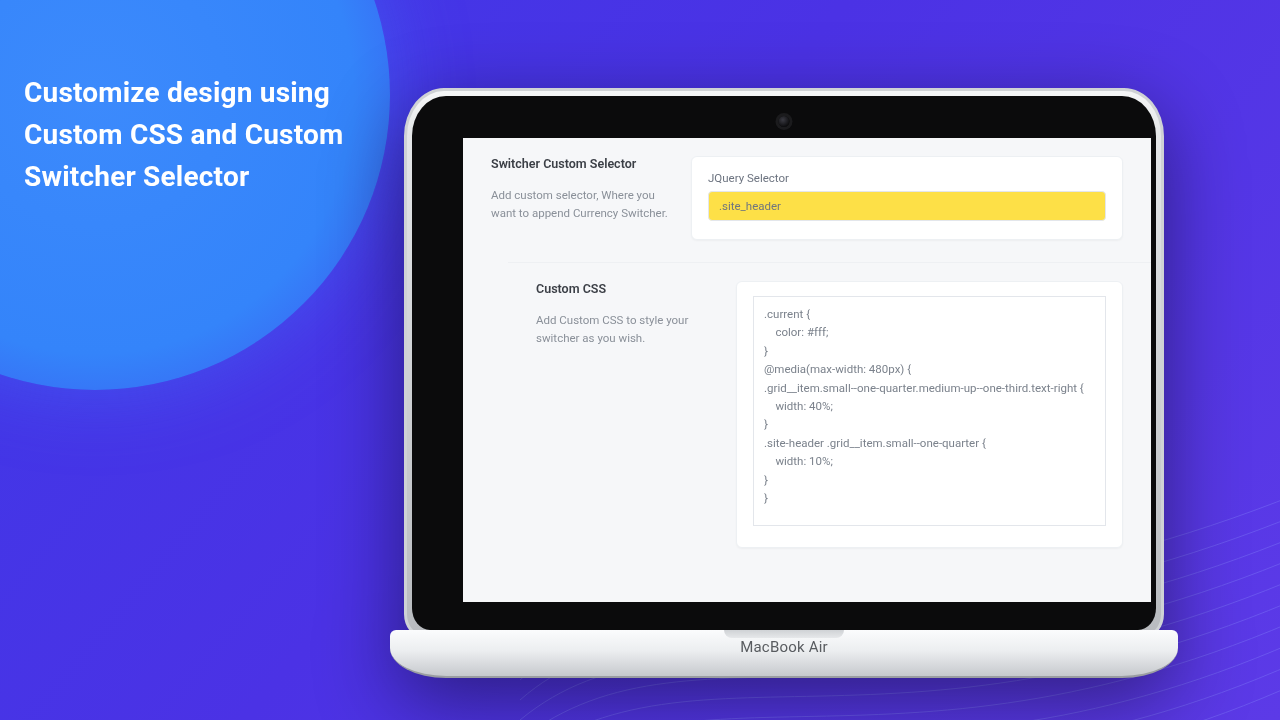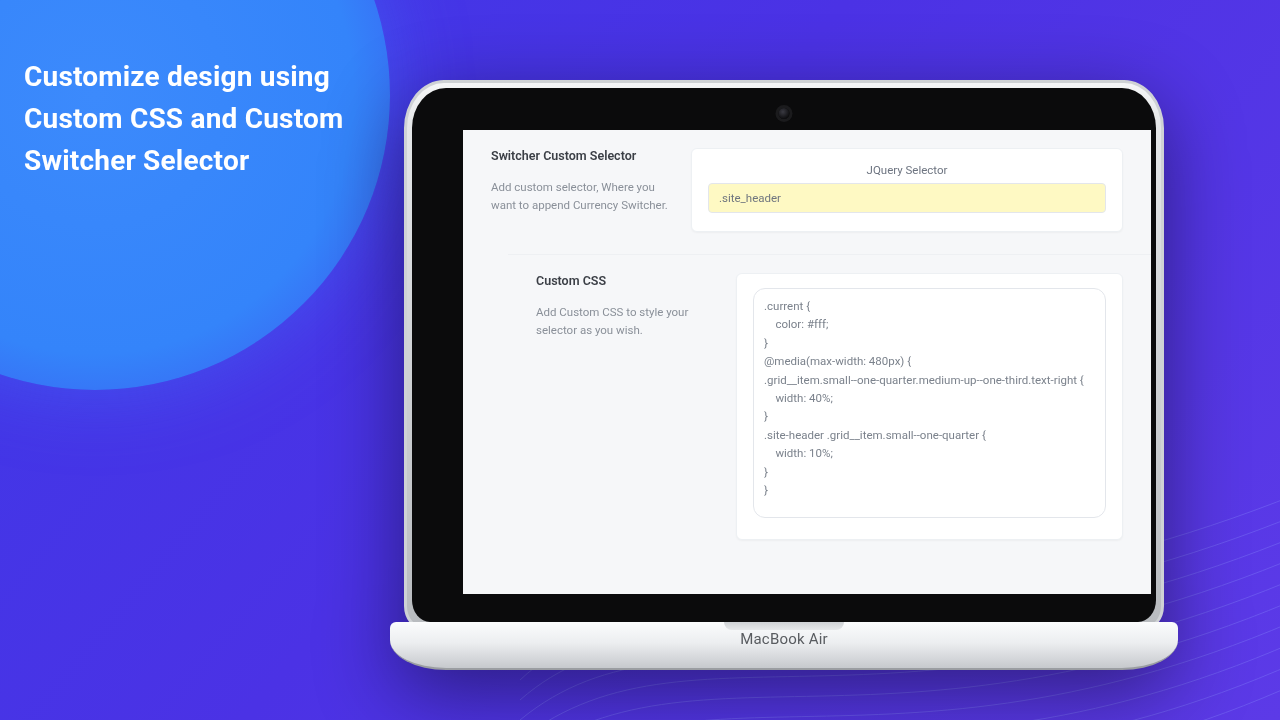--- a/index.html
+++ b/index.html
@@ -20,32 +20,32 @@
   .blob {
     position: absolute;
     top: -200px; left: -200px;
     width: 590px; height: 590px;
     background: radial-gradient(circle at 50% 50%, #3c8afc 0%, #3484fa 62%, #3b5bf0 90%);
     border-radius: 50%;
     box-shadow: 0 0 80px rgba(64,130,252,0.4);
   }
   .marketing-text {
     position: absolute;
-    top: 56px; left: 24px;
+    top: 72px; left: 24px;
     width: 320px;
     color: #fff;
     font-weight: 700;
     font-size: 28px;
     line-height: 1.5;
     letter-spacing: 0.2px;
   }
   
   .laptop {
     position: absolute;
-    left: 390px; top: 80px;
+    left: 390px; top: 88px;
     width: 788px; height: 608px;
     filter: drop-shadow(0 22px 40px rgba(0,0,0,0.45));
   }
   .lid {
     position: absolute;
     left: 14px; top: 0;
     width: 760px; height: 550px;
     background: linear-gradient(180deg,#f5f6f7 0%,#e4e6e8 8%,#b8bbbf 100%);
     border: 3px solid #cfd2d5;
     border-radius: 40px 40px 20px 20px / 48px 48px 24px 24px;
@@ -100,35 +100,35 @@
   .left-col .title { font-weight: 600; color: #3b3f46; font-size: 12.5px; margin-bottom: 16px; }
   .left-col .desc  { color: #8a9099; line-height: 1.55; }
   .card {
     flex: 1;
     background: #ffffff;
     border: 1px solid #edf0f3;
     border-radius: 6px;
     padding: 14px 16px 18px;
     box-shadow: 0 1px 2px rgba(20,20,30,0.04);
   }
-  .field-label { color: #6d7480; font-size: 11.5px; margin-bottom: 6px; text-align: center; }
+  .field-label { color: #6d7480; font-size: 11.5px; margin-bottom: 6px; }
   .text-input {
     width: 100%;
     border: 1px solid #e3e6eb;
     border-radius: 4px;
     padding: 7px 10px;
     font: inherit;
     color: #70767f;
-    background: #fef9c3;
+    background: #fde047;
   }
   .css-area {
     width: 100%;
     min-height: 230px;
     border: 1px solid #e3e6eb;
-    border-radius: 12px;
+    border-radius: 0;
     padding: 8px 10px;
     font: inherit;
     color: #7b828c;
     background: #fff;
     white-space: pre;
     line-height: 1.6;
     resize: none;
     overflow: hidden;
   }
 </style>
@@ -169,21 +169,21 @@
           </div>
           <div class="card">
             <div class="field-label">JQuery Selector</div>
             <input class="text-input" type="text" value=".site_header" style="">
           </div>
         </div>
 
         <div class="section">
           <div class="left-col">
             <div class="title">Custom CSS</div>
-            <div class="desc">Add Custom CSS to style your selector as you wish.</div>
+            <div class="desc">Add Custom CSS to style your switcher as you wish.</div>
           </div>
           <div class="card">
             <textarea class="css-area" style="">.current {
     color: #fff;
 }
 @media(max-width: 480px) {
 .grid__item.small--one-quarter.medium-up--one-third.text-right {
     width: 40%;
 }
 .site-header .grid__item.small--one-quarter {

